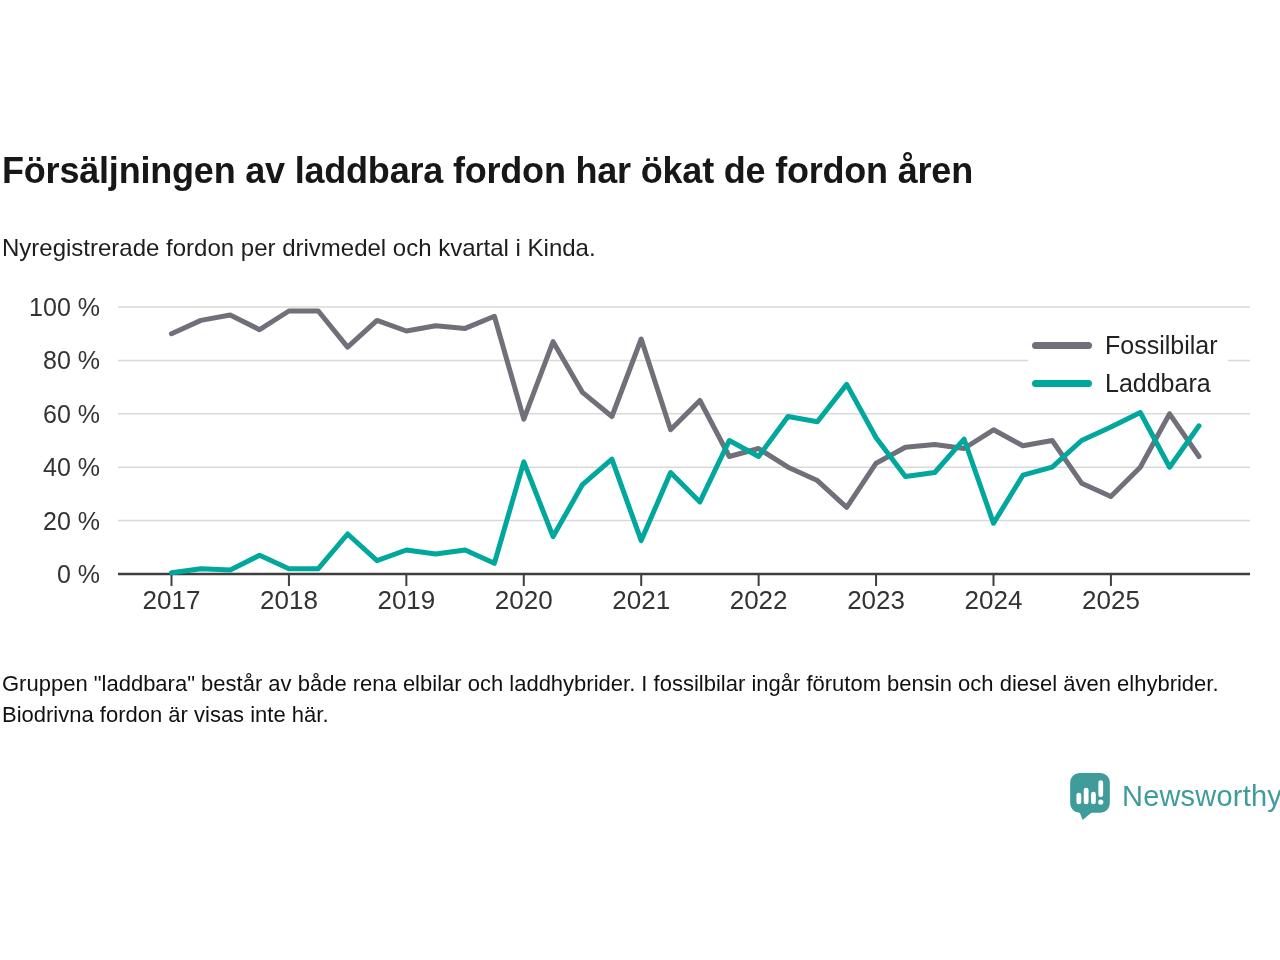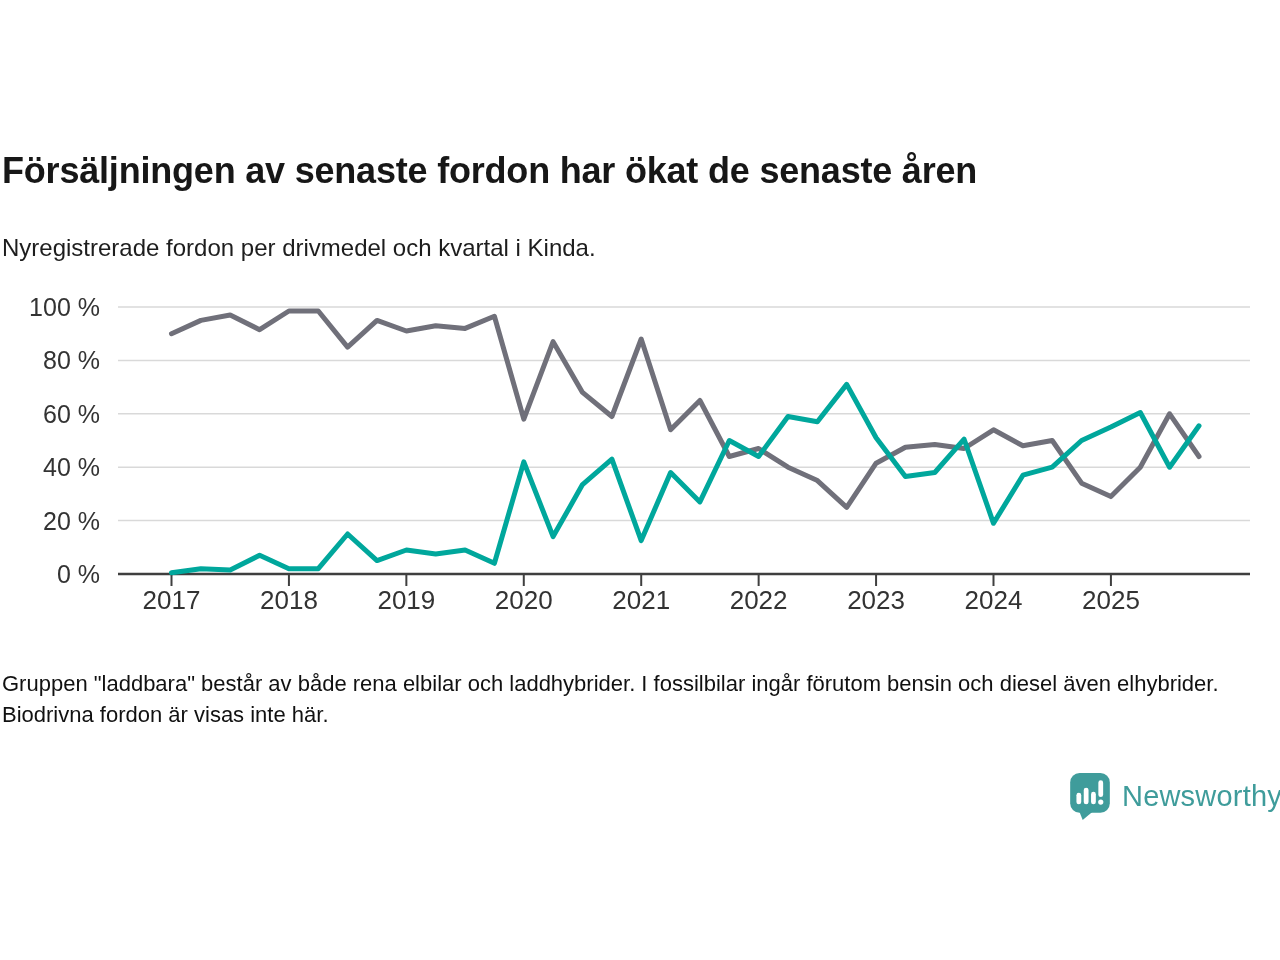--- a/index.html
+++ b/index.html
@@ -18,21 +18,21 @@
   #footnote{position:absolute;left:2px;top:668px;width:1230px;
             font-size:22px;line-height:31px;color:#111;}
   #brand{position:absolute;left:1068px;top:772px;display:flex;align-items:center;gap:10px;}
   #brand-name{font-size:29px;font-weight:500;letter-spacing:0.2px;}
 </style>
 </head>
 <body>
 
 <div id="page">
 
-  <div id="title">Försäljningen av senaste fordon har ökat de senaste åren</div>
+  <div id="title">Försäljningen av laddbara fordon har ökat de fordon åren</div>
   <div id="subtitle">Nyregistrerade fordon per drivmedel och kvartal i Kinda.</div>
 
   <svg id="chart-svg" width="1280" height="640" viewBox="0 0 1280 640">
       <line x1="118" y1="307" x2="1250" y2="307" stroke="#d9d9d9" stroke-width="1.5"></line>
       <text x="100" y="316" text-anchor="end" font-size="25" fill="#333" font-family="&quot;Liberation Sans&quot;,sans-serif">100 %</text>
       <line x1="118" y1="360.4" x2="1250" y2="360.4" stroke="#d9d9d9" stroke-width="1.5"></line>
       <text x="100" y="369.4" text-anchor="end" font-size="25" fill="#333" font-family="&quot;Liberation Sans&quot;,sans-serif">80 %</text>
       <line x1="118" y1="413.8" x2="1250" y2="413.8" stroke="#d9d9d9" stroke-width="1.5"></line>
       <text x="100" y="422.8" text-anchor="end" font-size="25" fill="#333" font-family="&quot;Liberation Sans&quot;,sans-serif">60 %</text>
       <line x1="118" y1="467.2" x2="1250" y2="467.2" stroke="#d9d9d9" stroke-width="1.5"></line>
@@ -56,20 +56,30 @@
       <line x1="876.068" y1="575" x2="876.068" y2="586" stroke="#3f3f3f" stroke-width="2"></line>
       <text x="876.068" y="609" text-anchor="middle" font-size="26" fill="#333" font-family="&quot;Liberation Sans&quot;,sans-serif">2023</text>
       <line x1="993.496" y1="575" x2="993.496" y2="586" stroke="#3f3f3f" stroke-width="2"></line>
       <text x="993.496" y="609" text-anchor="middle" font-size="26" fill="#333" font-family="&quot;Liberation Sans&quot;,sans-serif">2024</text>
       <line x1="1110.924" y1="575" x2="1110.924" y2="586" stroke="#3f3f3f" stroke-width="2"></line>
       <text x="1110.924" y="609" text-anchor="middle" font-size="26" fill="#333" font-family="&quot;Liberation Sans&quot;,sans-serif">2025</text>
       <polyline points="171.5,333.7 200.9,320.4 230.2,315.0 259.6,329.7 288.9,311.0 318.3,311.0 347.6,347.1 377.0,320.4 406.4,331.0 435.7,325.7 465.1,328.4 494.4,316.3 523.8,419.1 553.1,341.7 582.5,392.4 611.9,416.5 641.2,339.0 670.6,429.8 699.9,400.5 729.3,456.5 758.6,448.5 788.0,467.2 817.4,480.6 846.7,507.3 876.1,463.2 905.4,447.2 934.8,444.5 964.1,448.5 993.5,429.8 1022.9,445.8 1052.2,440.5 1081.6,483.2 1110.9,496.6 1140.3,467.2 1169.6,413.8 1199.0,456.5" fill="none" stroke="#70707a" stroke-width="5" stroke-linejoin="round" stroke-linecap="round"></polyline>
       <polyline points="171.5,572.7 200.9,568.7 230.2,570.0 259.6,555.3 288.9,568.7 318.3,568.7 347.6,534.0 377.0,560.6 406.4,550.0 435.7,554.0 465.1,550.0 494.4,563.3 523.8,461.9 553.1,536.6 582.5,484.6 611.9,459.2 641.2,540.6 670.6,472.5 699.9,501.9 729.3,440.5 758.6,456.5 788.0,416.5 817.4,421.8 846.7,384.4 876.1,437.8 905.4,476.5 934.8,472.5 964.1,439.2 993.5,523.3 1022.9,475.2 1052.2,467.2 1081.6,440.5 1110.9,427.1 1140.3,412.5 1169.6,467.2 1199.0,425.8" fill="none" stroke="#00a79c" stroke-width="5" stroke-linejoin="round" stroke-linecap="round"></polyline>
     </svg>
 
+  <div id="legend">
+    <div class="legend-row">
+      <span class="legend-swatch" style="background: rgb(112, 112, 122);"></span>
+      <span class="legend-label">Fossilbilar</span>
+    </div>
+    <div class="legend-row">
+      <span class="legend-swatch" style="background: rgb(0, 167, 156);"></span>
+      <span class="legend-label">Laddbara</span>
+    </div>
+  </div>
 
   <div id="footnote">Gruppen "laddbara" består av både rena elbilar och laddhybrider. I fossilbilar ingår förutom bensin och diesel även elhybrider. Biodrivna fordon är visas inte här.</div>
 
   <div id="brand">
     <svg width="44" height="48" viewBox="0 0 40 46">
       <rect x="1" y="1" width="38" height="38" rx="9" fill="#3f9c9b"></rect>
       <polygon points="9,36 25,36 13,46" fill="#3f9c9b"></polygon>
       <rect x="7" y="20" width="4.6" height="11" rx="2.3" fill="#ffffff"></rect>
       <rect x="14" y="15" width="4.6" height="16" rx="2.3" fill="#ffffff"></rect>
       <rect x="21" y="19" width="4.6" height="12" rx="2.3" fill="#ffffff"></rect>

